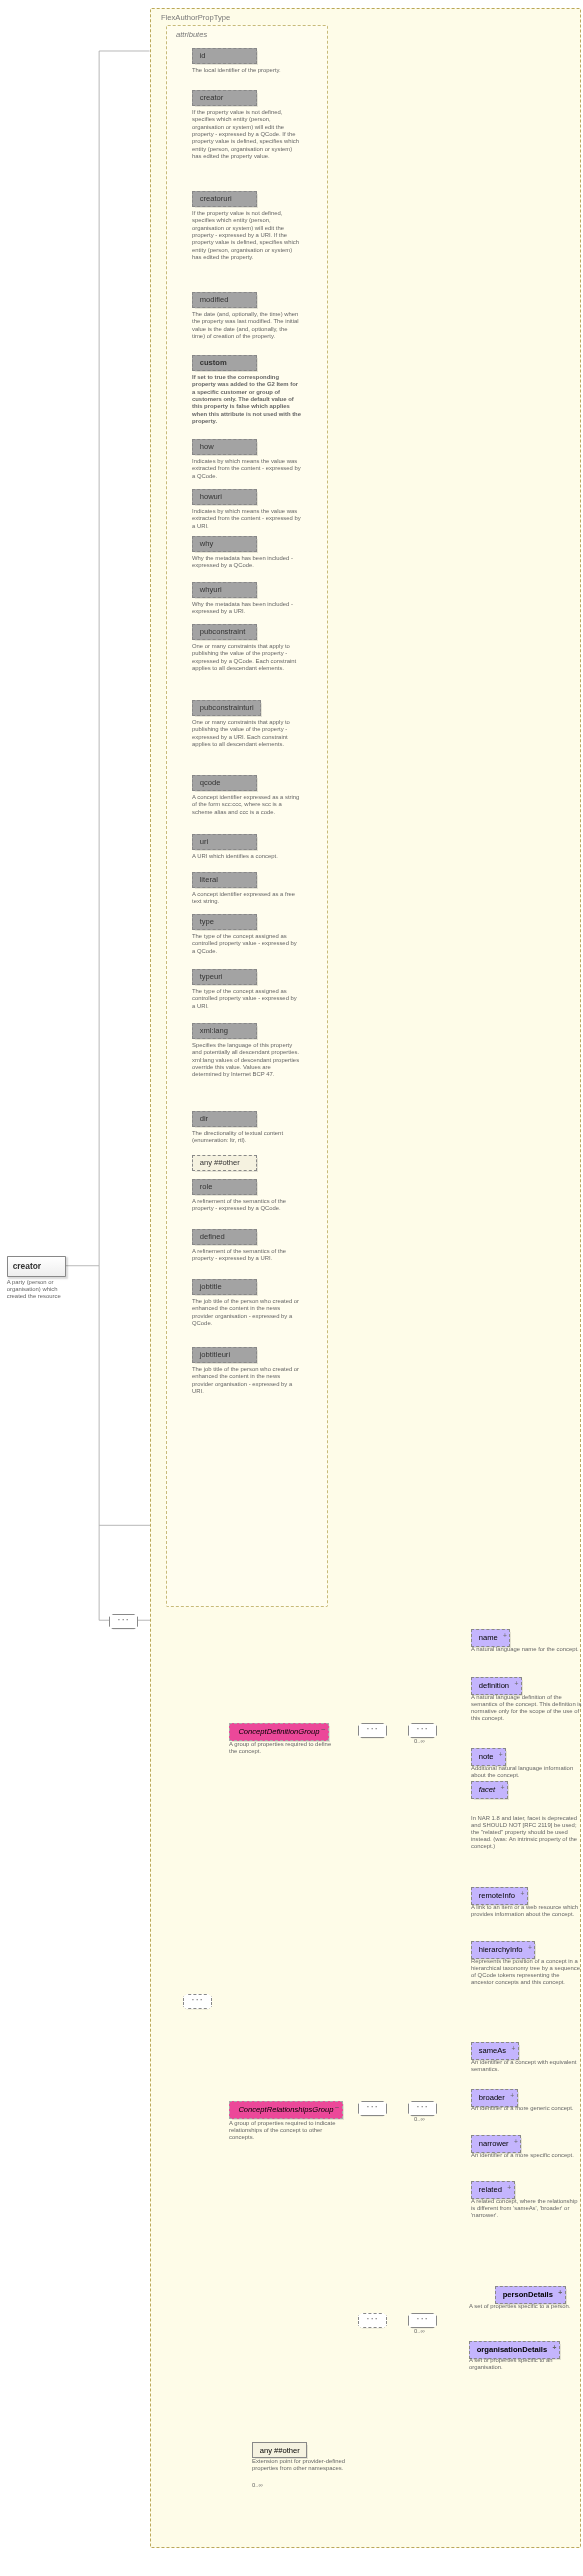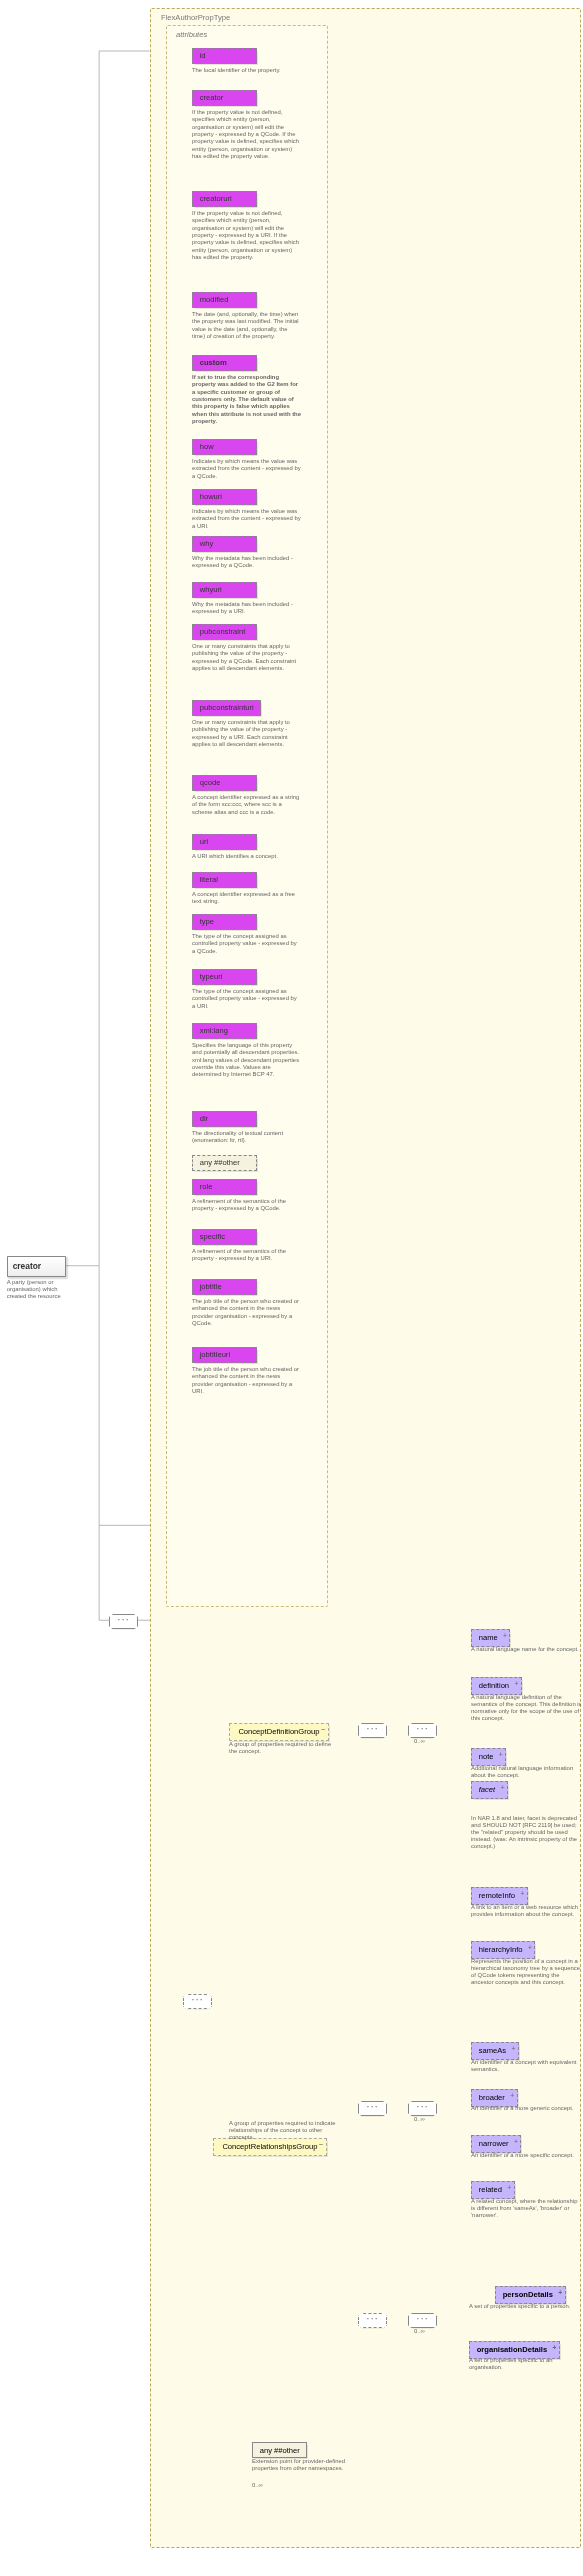--- a/index.html
+++ b/index.html
@@ -72,40 +72,41 @@
     font-size: 7.6px; font-style: italic; color: #777;
   }
   .attr {
     position: absolute;
     left: 192px;
     width: 118px;
   }
   .attr .name {
     display: inline-block;
     border: 0.8px dashed #888;
-    background: #d946ef;
+    background: #a3a3a3;
     padding: 2.5px 6.7px;
     font-size: 7.6px;
     color: #333;
     box-shadow: 0.8px 0.8px 0.8px rgba(0,0,0,0.1);
     min-width: 50px;
   }
   .attr .desc {
     font-size: 5.9px; color: #666;
     margin-top: 3.4px;
     line-height: 1.25;
     max-width: 109px;
   }
   .group-label {
     position: absolute;
     border: 0.8px dashed #aaa;
-    background: #fef9c3;
+    background: #ec4899;
     font-size: 7.6px;
     padding: 3.4px 8.4px;
     box-shadow: 0.8px 0.8px 0.8px rgba(0,0,0,0.1);
+    font-style: italic;
   }
   .group-label.exp::after {
     content: "−"; position: absolute; right: 2.5px; top: 0.8px; font-size: 7.6px; color: #555;
   }
   .group-desc {
     position: absolute;
     font-size: 5.9px; color: #666; line-height: 1.2;
   }
   .child {
     position: absolute;
@@ -243,38 +244,38 @@
       <div class="attr" style="top: 698px;"><span class="name">pubconstrainturi</span><div class="desc">One or many constraints that apply to publishing the value of the property - expressed by a URI. Each constraint applies to all descendant elements.</div></div>
       <div class="attr" style="top: 773px;"><span class="name">qcode</span><div class="desc">A concept identifier expressed as a string of the form scc:ccc, where scc is a scheme alias and ccc is a code.</div></div>
       <div class="attr" style="top: 832px;"><span class="name">uri</span><div class="desc">A URI which identifies a concept.</div></div>
       <div class="attr" style="top: 870px;"><span class="name">literal</span><div class="desc">A concept identifier expressed as a free text string.</div></div>
       <div class="attr" style="top: 912px;"><span class="name">type</span><div class="desc">The type of the concept assigned as controlled property value - expressed by a QCode.</div></div>
       <div class="attr" style="top: 967px;"><span class="name">typeuri</span><div class="desc">The type of the concept assigned as controlled property value - expressed by a URI.</div></div>
       <div class="attr" style="top: 1021px;"><span class="name">xml:lang</span><div class="desc">Specifies the language of this property and potentially all descendant properties. xml:lang values of descendant properties override this value. Values are determined by Internet BCP 47.</div></div>
       <div class="attr" style="top: 1109px;"><span class="name">dir</span><div class="desc">The directionality of textual content (enumeration: ltr, rtl).</div></div>
       <div class="attr" style="top: 1153px;"><span class="name" style="background: rgb(245, 242, 224);">any ##other</span></div>
       <div class="attr" style="top: 1177px;"><span class="name">role</span><div class="desc">A refinement of the semantics of the property - expressed by a QCode.</div></div>
-      <div class="attr" style="top: 1227px;"><span class="name">specific</span><div class="desc">A refinement of the semantics of the property - expressed by a URI.</div></div>
+      <div class="attr" style="top: 1227px;"><span class="name">defined</span><div class="desc">A refinement of the semantics of the property - expressed by a URI.</div></div>
       <div class="attr" style="top: 1277px;"><span class="name">jobtitle</span><div class="desc">The job title of the person who created or enhanced the content in the news provider organisation - expressed by a QCode.</div></div>
       <div class="attr" style="top: 1345px;"><span class="name">jobtitleuri</span><div class="desc">The job title of the person who created or enhanced the content in the news provider organisation - expressed by a URI.</div></div>
     </div>
 
 <div class="seq-icon" id="seq-main" style="left: 109px; top: 1614px;"></div>
 <div class="seq-icon dashed" id="seq-groups" style="left: 183px; top: 1994px;"></div>
 <div class="seq-icon" id="seq-cdg" style="left: 358px; top: 1723px;"></div>
 <div class="seq-icon" id="seq-crg" style="left: 358px; top: 2101px;"></div>
 <div class="seq-icon dashed" id="seq-pd" style="left: 358px; top: 2313px;"></div>
 <div class="seq-icon" id="oct-cdg" style="left: 408px; top: 1723px;"></div>
 <div class="seq-icon" id="oct-crg" style="left: 408px; top: 2101px;"></div>
 <div class="seq-icon" id="oct-pd" style="left: 408px; top: 2313px;"></div>
 
 <div class="group-label exp" id="gl-cdg" style="left: 229px; top: 1723px;"><span>ConceptDefinitionGroup</span></div>
 <div class="group-desc" id="gd-cdg" style="left: 229px; top: 1741px; width: 109px;">A group of properties required to define the concept.</div>
 
-<div class="group-label exp" id="gl-crg" style="left: 213px; top: 2101px; margin-top: 37px;"><span>ConceptRelationshipsGroup</span></div>
+<div class="group-label exp" id="gl-crg" style="left: 229px; top: 2101px;"><span>ConceptRelationshipsGroup</span></div>
 <div class="group-desc" id="gd-crg" style="left: 229px; top: 2120px; width: 118px;">A group of properties required to indicate relationships of the concept to other concepts.</div>
 
 <div class="occ" id="occ-cdg" style="left: 414px; top: 1738px;">0..∞</div>
 <div class="occ" id="occ-crg" style="left: 414px; top: 2116px;">0..∞</div>
 <div class="occ" id="occ-pd" style="left: 414px; top: 2328px;">0..∞</div>
 <div class="occ" id="occ-any" style="left: 252px; top: 2482px;">0..∞</div>
 
 <div id="cdg-mount">
       <div class="child exp" style="left: 471px; top: 1629px;">name</div>
       <div class="child-desc" style="left: 471px; top: 1646px;">A natural language name for the concept.</div>

